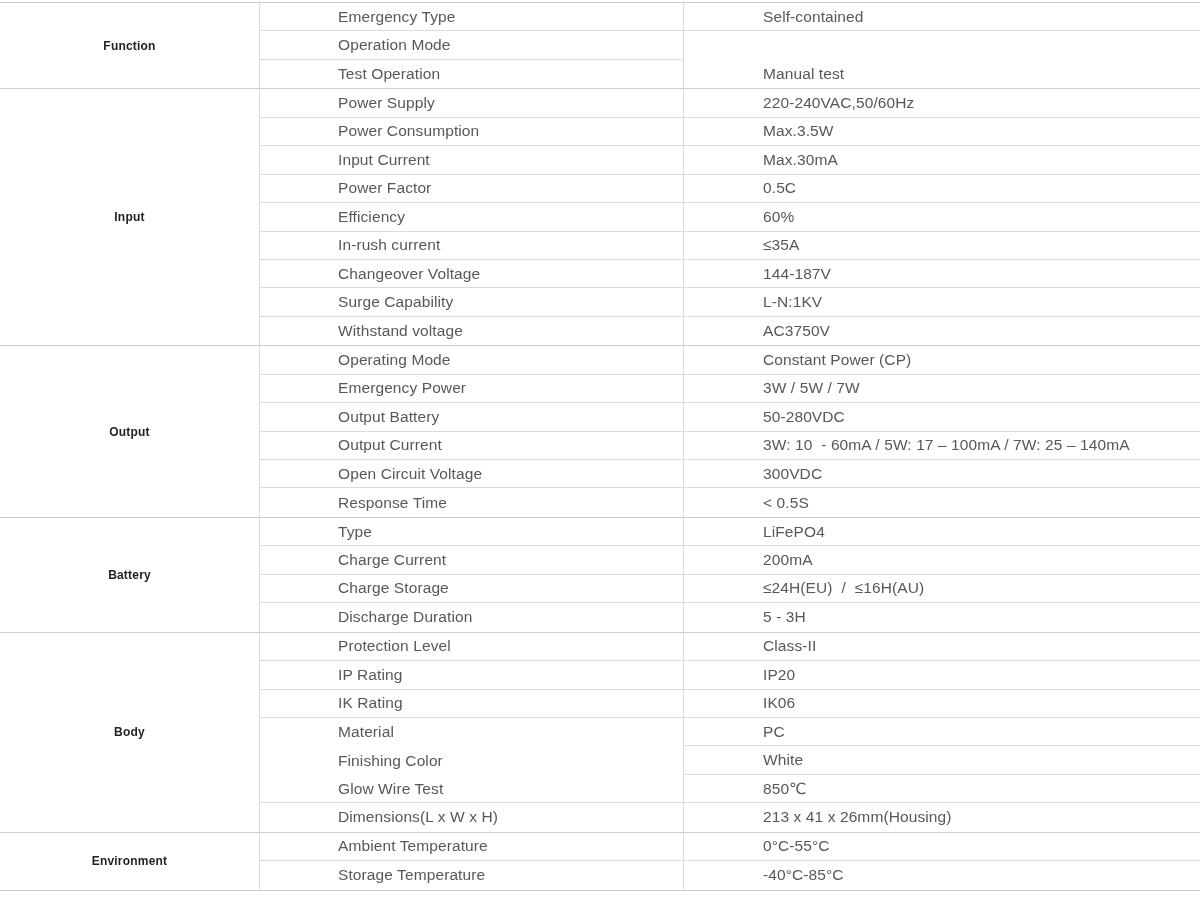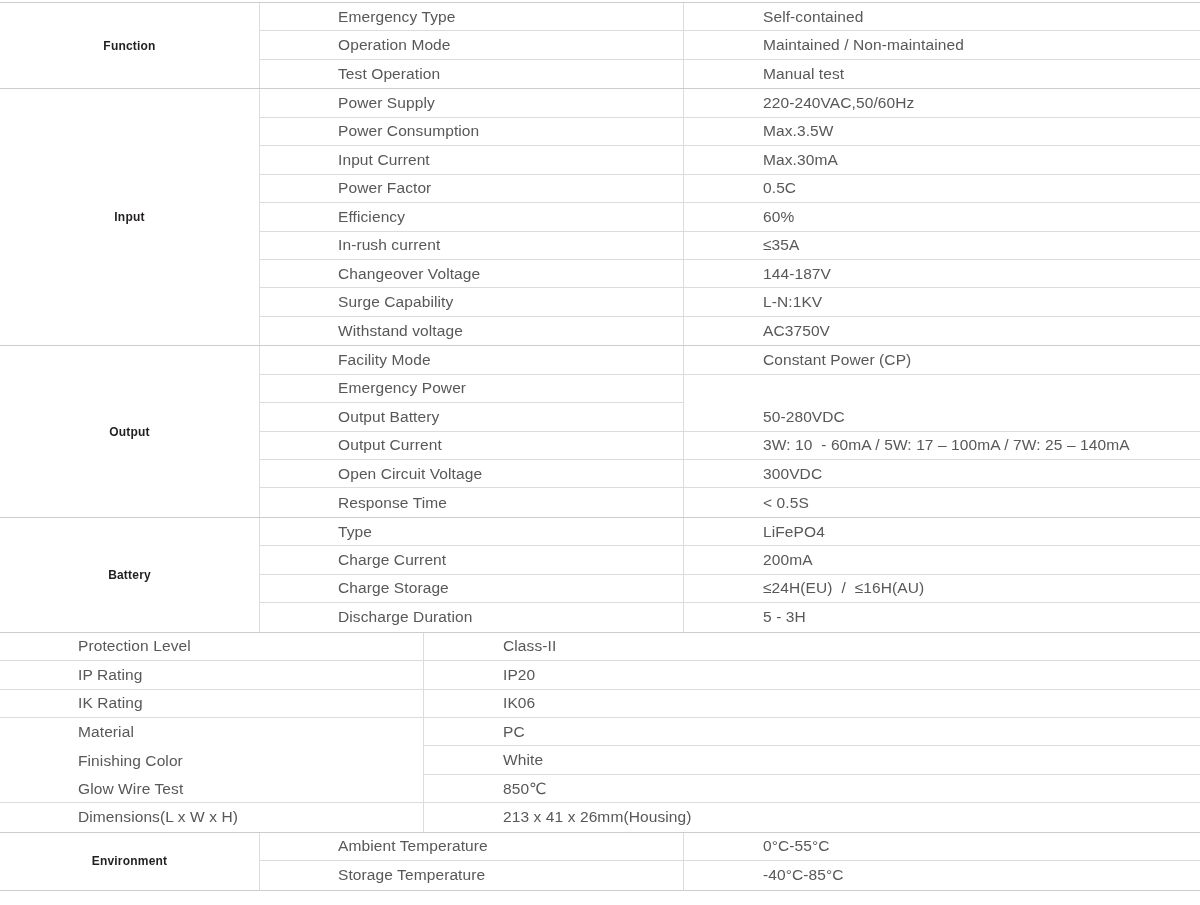--- a/index.html
+++ b/index.html
@@ -87,21 +87,20 @@
 <div class="spec-table" id="spec-table">
     <div class="group">
       <div class="cat-cell">Function</div>
       <div class="rows">
         <div class="row">
           <div class="param-cell">Emergency Type</div>
           <div class="value-cell">Self-contained</div>
         </div>
         <div class="row">
           <div class="param-cell">Operation Mode</div>
-          <div class="value-cell">Maintained / Non-maintained</div>
         </div>
         <div class="row">
           <div class="param-cell">Test Operation</div>
           <div class="value-cell">Manual test</div>
         </div>
       </div>
     </div>
     <div class="group">
       <div class="cat-cell">Input</div>
       <div class="rows">
@@ -140,25 +139,26 @@
         <div class="row">
           <div class="param-cell">Withstand voltage</div>
           <div class="value-cell">AC3750V</div>
         </div>
       </div>
     </div>
     <div class="group">
       <div class="cat-cell">Output</div>
       <div class="rows">
         <div class="row">
-          <div class="param-cell">Facility Mode</div>
+          <div class="param-cell">Operating Mode</div>
           <div class="value-cell">Constant Power (CP)</div>
         </div>
         <div class="row">
           <div class="param-cell">Emergency Power</div>
+          <div class="value-cell">3W / 5W / 7W</div>
         </div>
         <div class="row">
           <div class="param-cell">Output Battery</div>
           <div class="value-cell">50-280VDC</div>
         </div>
         <div class="row">
           <div class="param-cell">Output Current</div>
           <div class="value-cell">3W: 10  - 60mA / 5W: 17 – 100mA / 7W: 25 – 140mA</div>
         </div>
         <div class="row">
@@ -186,20 +186,21 @@
           <div class="param-cell">Charge Storage</div>
           <div class="value-cell">≤24H(EU)  /  ≤16H(AU)</div>
         </div>
         <div class="row">
           <div class="param-cell">Discharge Duration</div>
           <div class="value-cell">5 - 3H</div>
         </div>
       </div>
     </div>
     <div class="group">
+      <div class="cat-cell">Body</div>
       <div class="rows">
         <div class="row">
           <div class="param-cell">Protection Level</div>
           <div class="value-cell">Class-II</div>
         </div>
         <div class="row">
           <div class="param-cell">IP Rating</div>
           <div class="value-cell">IP20</div>
         </div>
         <div class="row">

